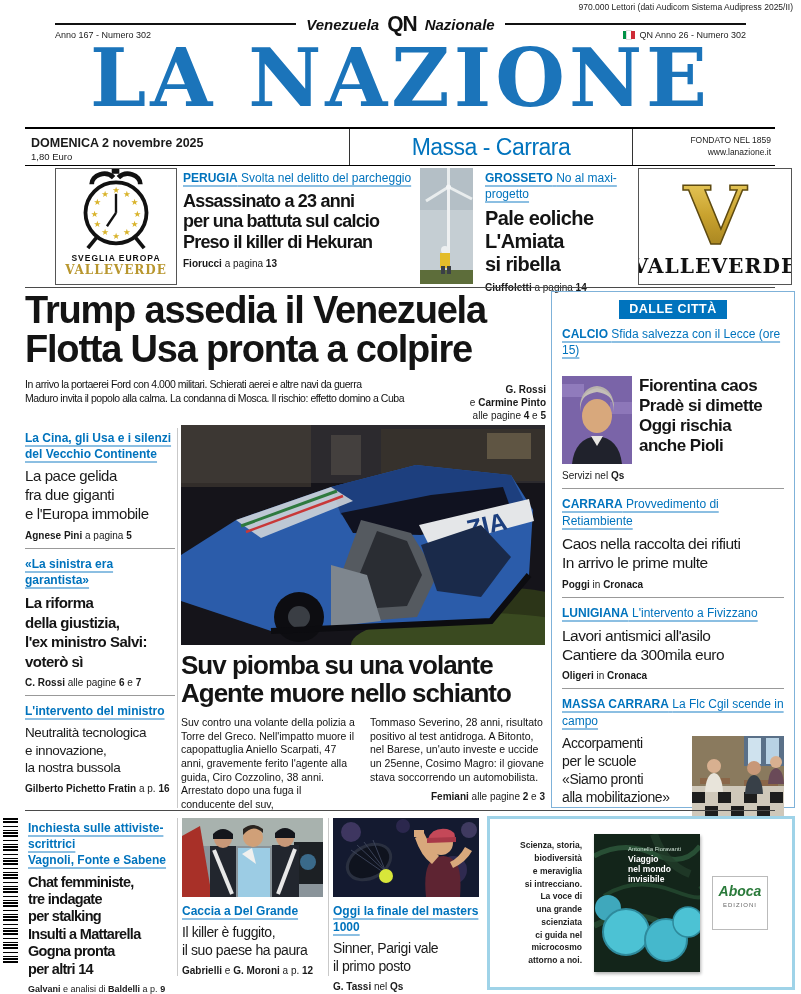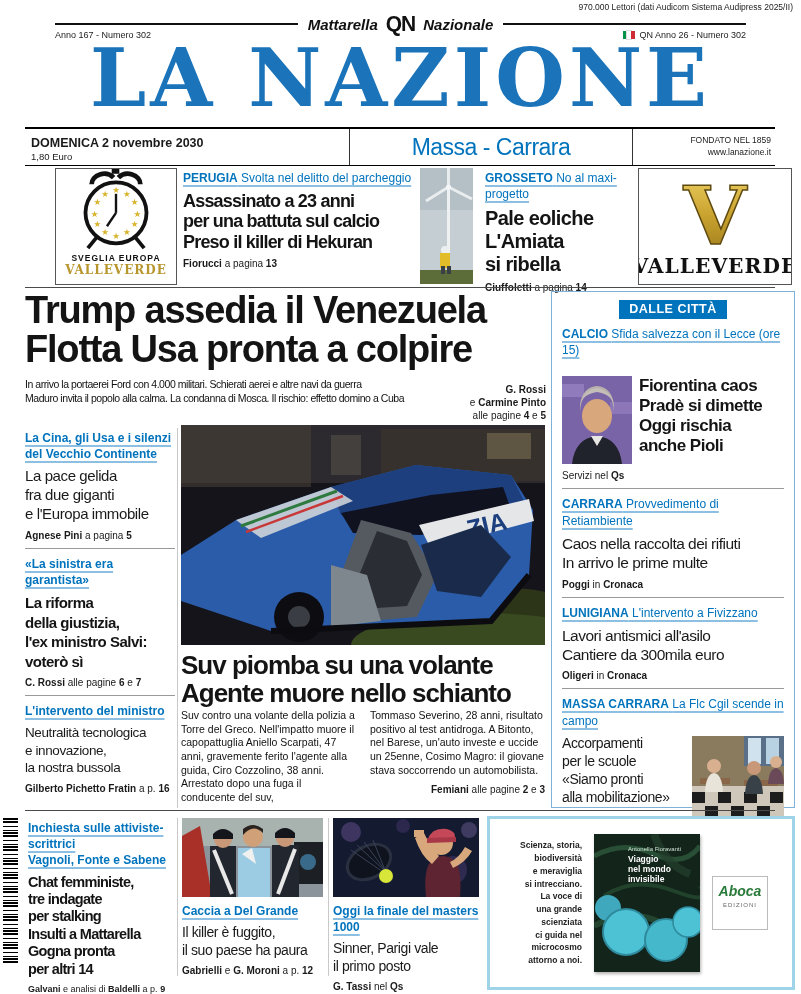--- a/index.html
+++ b/index.html
@@ -77,21 +77,21 @@
   .leftcol .kick{font-size:12px;}
   .h-cina{font-size:15px;line-height:1.25;letter-spacing:-0.4px;}
   .h-riforma{font-size:15px;line-height:1.3;letter-spacing:-0.5px;}
   .h-ministro{font-size:13.5px;line-height:1.3;letter-spacing:-0.4px;}
   
   .suv-photo{position:absolute;left:181px;top:425px;width:364px;height:220px;}
   .suv-cap{position:absolute;left:12px;top:28px;width:102px;background:rgba(233,231,226,0.92);
     padding:5px 6px;font-size:8.5px;font-weight:bold;line-height:1.45;color:#1a1a1a;}
   .suv-story{position:absolute;left:181px;top:652px;width:364px;}
   .suv-story .hb{font-size:26px;letter-spacing:-1px;line-height:1.06;}
-  .suv-cols{display:flex;gap:14px;margin-top:2px;}
+  .suv-cols{display:flex;gap:14px;margin-top:9px;}
   .suv-cols .col{flex:1;font-size:10.5px;line-height:1.3;color:#111;}
   .suv-by{text-align:right;margin-top:6px;}
   
   .barcode{position:absolute;left:3px;top:818px;width:15px;height:148px;
     background:repeating-linear-gradient(180deg,#000 0 2px,#fff 2px 3px,#000 3px 5px,#fff 5px 8px,#000 8px 9px,#fff 9px 12px,#000 12px 13px,#fff 13px 14px);}
   .chat{position:absolute;left:28px;top:820px;width:144px;}
   .chat .hb{font-size:14.5px;line-height:1.2;letter-spacing:-0.7px;}
   .chat .by{font-size:9px;}
   .killer{position:absolute;left:182px;top:818px;width:141px;}
   .killer .photo{width:141px;height:79px;margin-bottom:6px;}
@@ -112,36 +112,36 @@
 </style>
 </head>
 <body>
 
 <div class="page">
 
   <div class="readers">970.000 Lettori  (dati Audicom Sistema Audipress 2025/II)</div>
   <div class="qnrow">
     <div class="rule"></div>
     <div class="qnbrand">
-      <span>Mattarella</span>
+      <span>Venezuela</span>
       <span class="qnlogo">QN</span>
       <span>Nazionale</span>
     </div>
     <div class="rule"></div>
   </div>
   <div class="issuerow">
     <span>Anno 167 - Numero 302</span>
     <span><span class="flag"><i style="background:#009246"></i><i style="background:#fff;outline:1px solid #ddd"></i><i style="background:#ce2b37"></i></span><span>QN Anno 26 - Numero 302</span></span>
   </div>
 
   <h1 class="masthead">LA NAZIONE</h1>
 
   <div class="dateline">
     <div class="dl-left">
-      <span class="dl-date">DOMENICA 2 novembre 2030</span>
+      <span class="dl-date">DOMENICA 2 novembre 2025</span>
       <div class="dl-price">1,80 Euro</div>
     </div>
     <div class="dl-mid">
         <span class="dl-edition">Massa - Carrara</span>
       </div>
     <div class="dl-right">
       <div>FONDATO NEL 1859</div>
       <div>www.lanazione.it</div>
     </div>
   </div>

